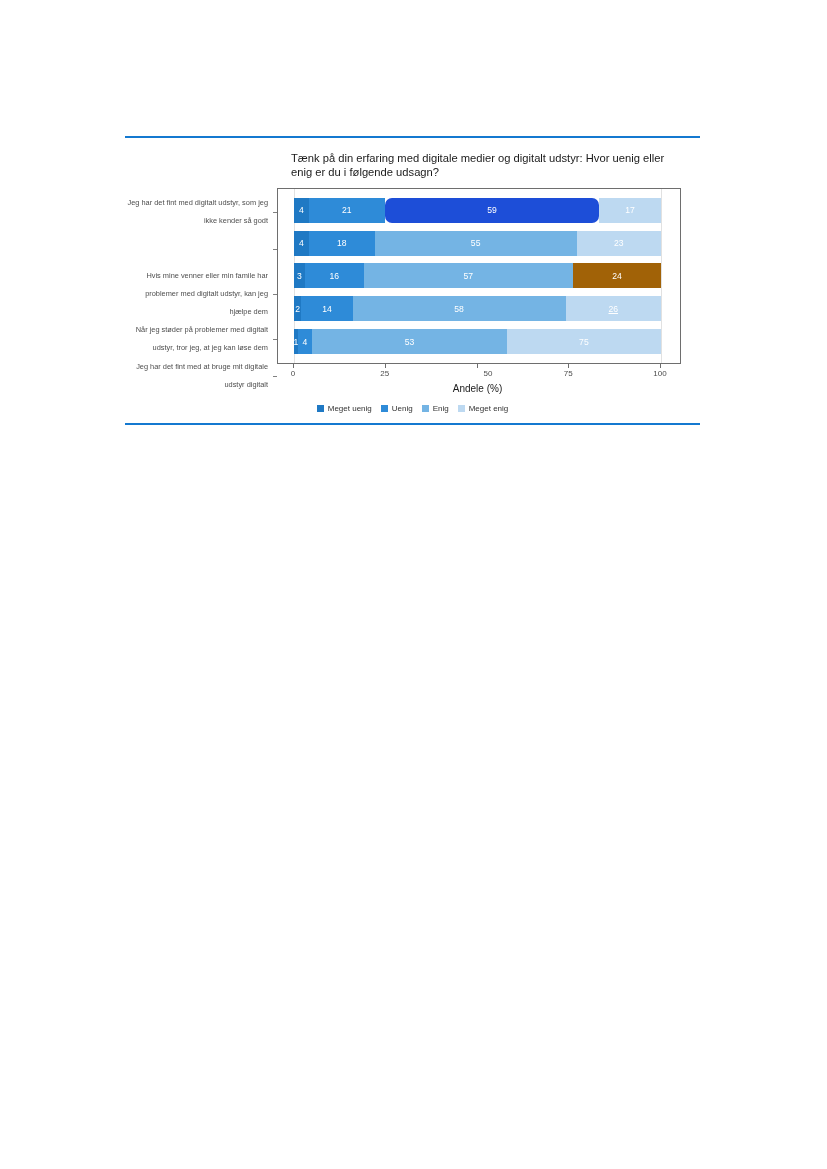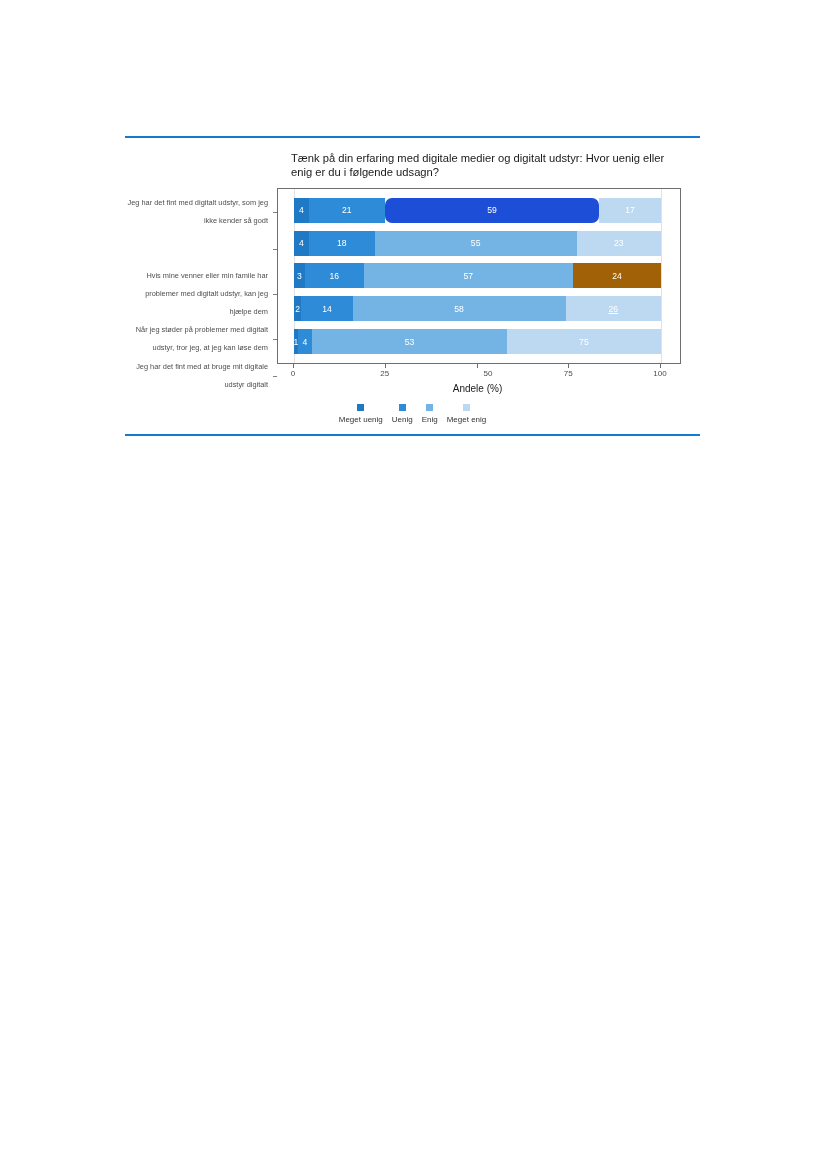--- a/index.html
+++ b/index.html
@@ -170,21 +170,20 @@
     justify-content: center;
     align-items: center;
     gap: 9px;
     margin-top: 10px;
     margin-bottom: 10px;
   }
   .legend-item {
     display: flex;
     align-items: center;
     gap: 4px;
-    flex-direction: column;
   }
   .legend-swatch {
     width: 7px;
     height: 7px;
     display: inline-block;
   }
   .legend-label {
     font-size: 8px;
     color: #333333;
     white-space: nowrap;

